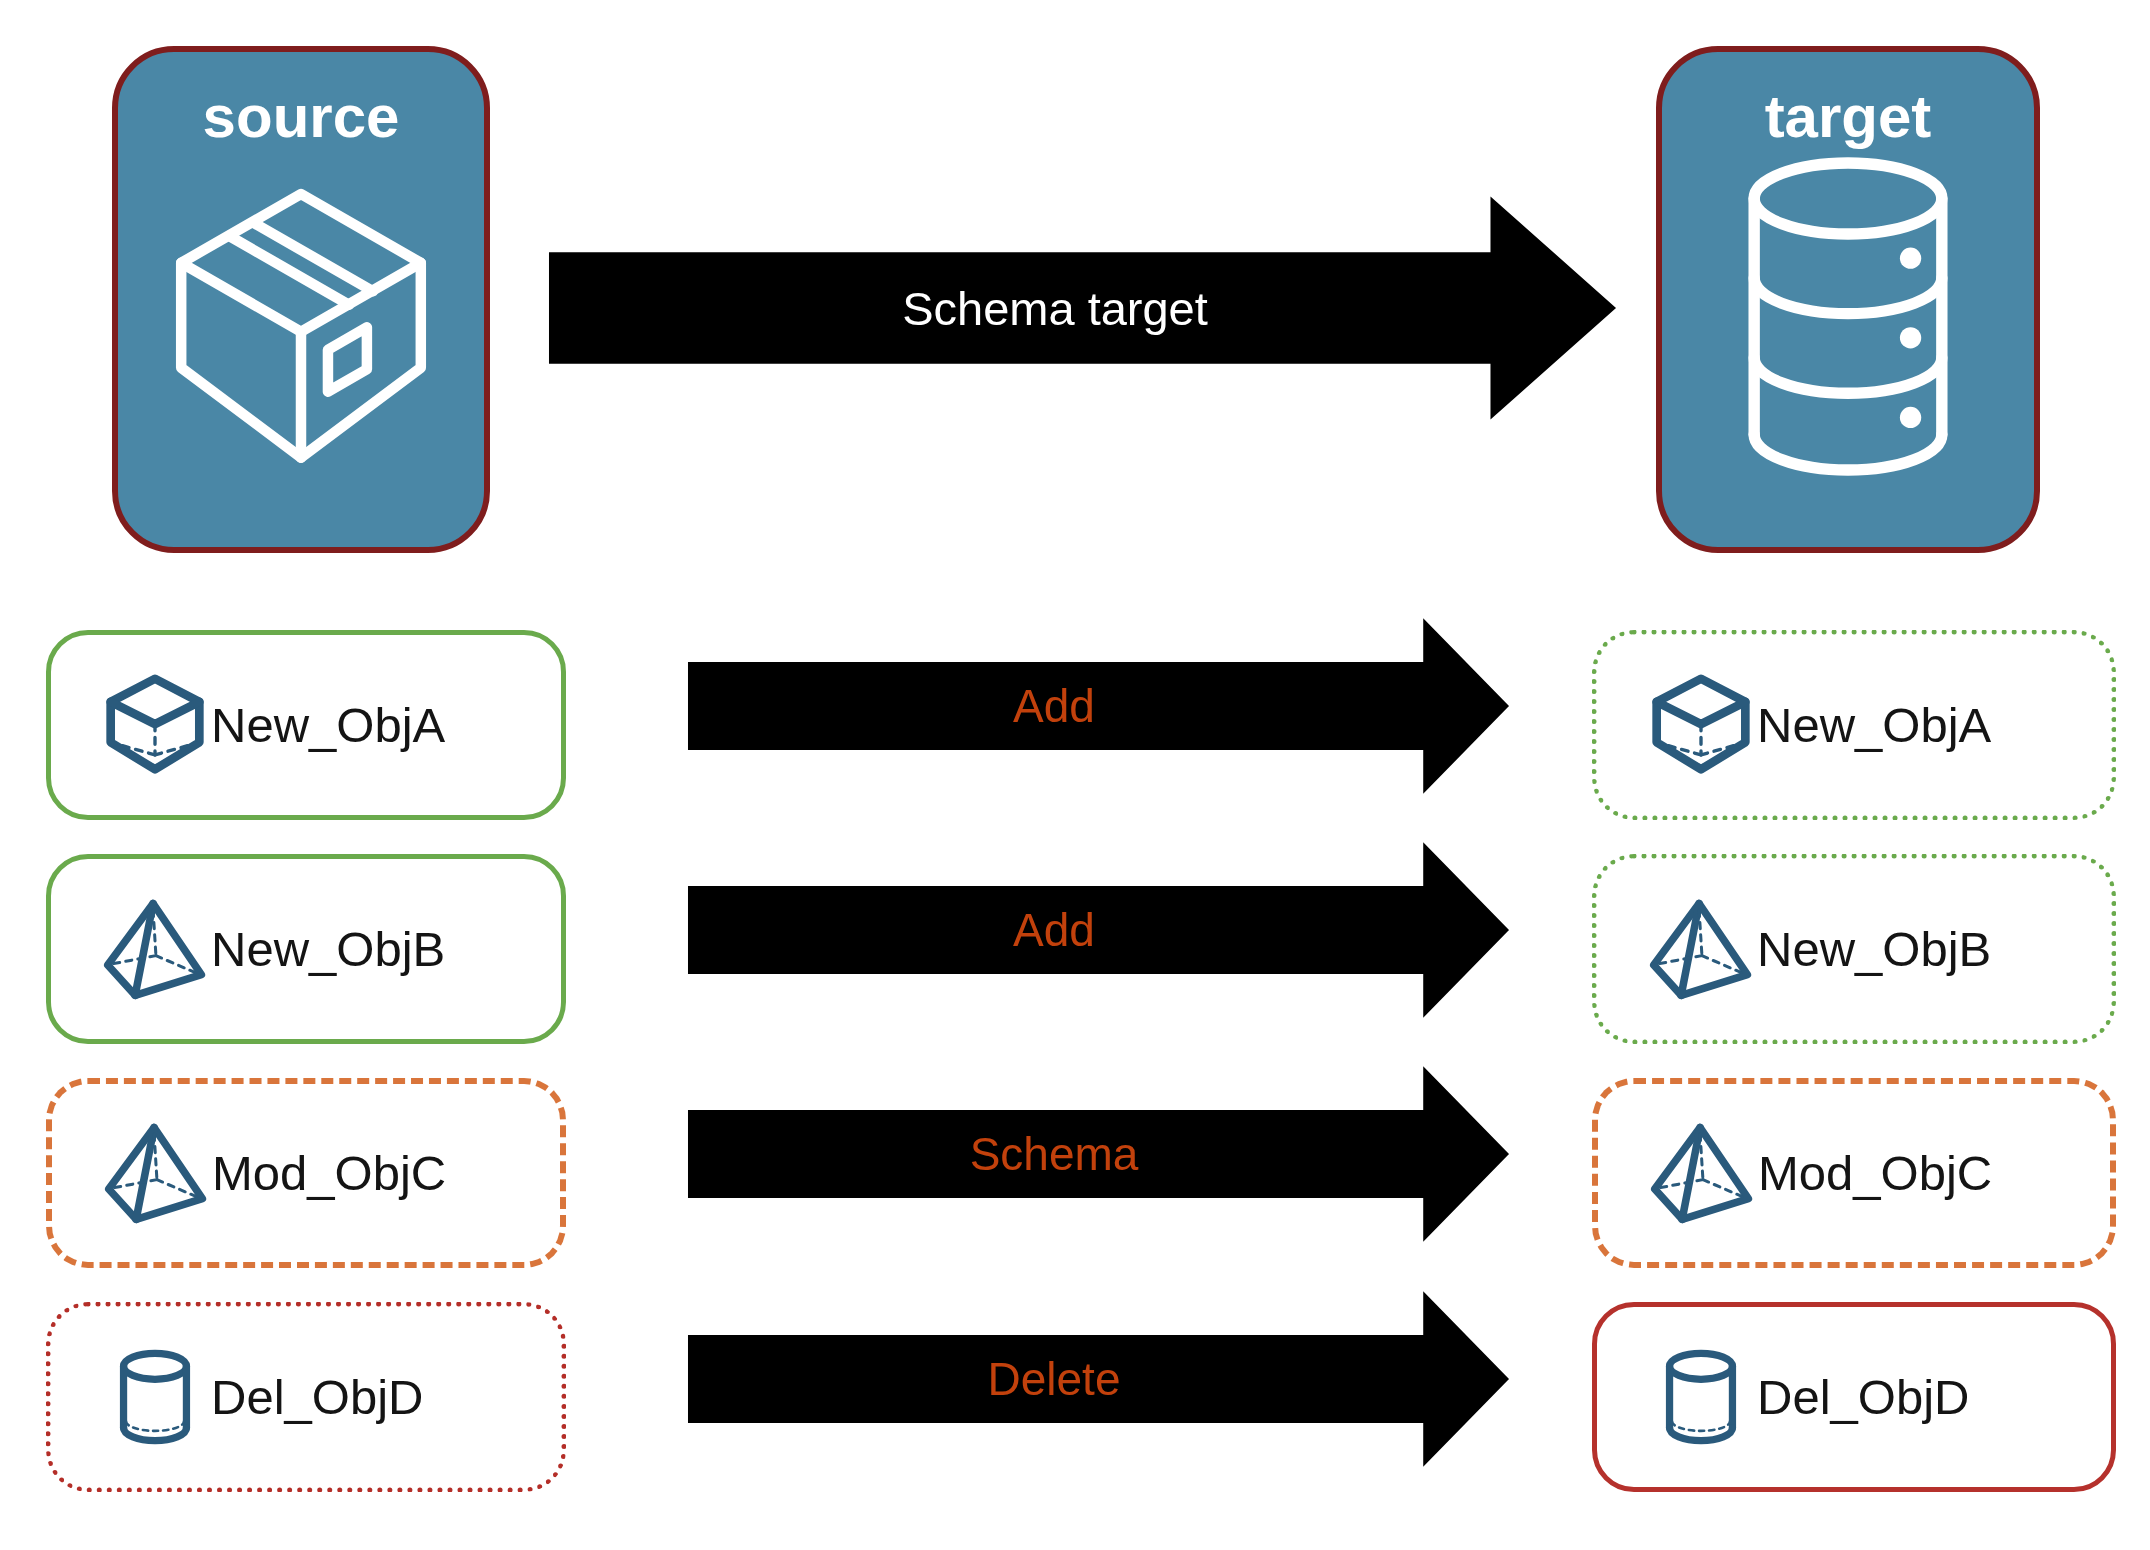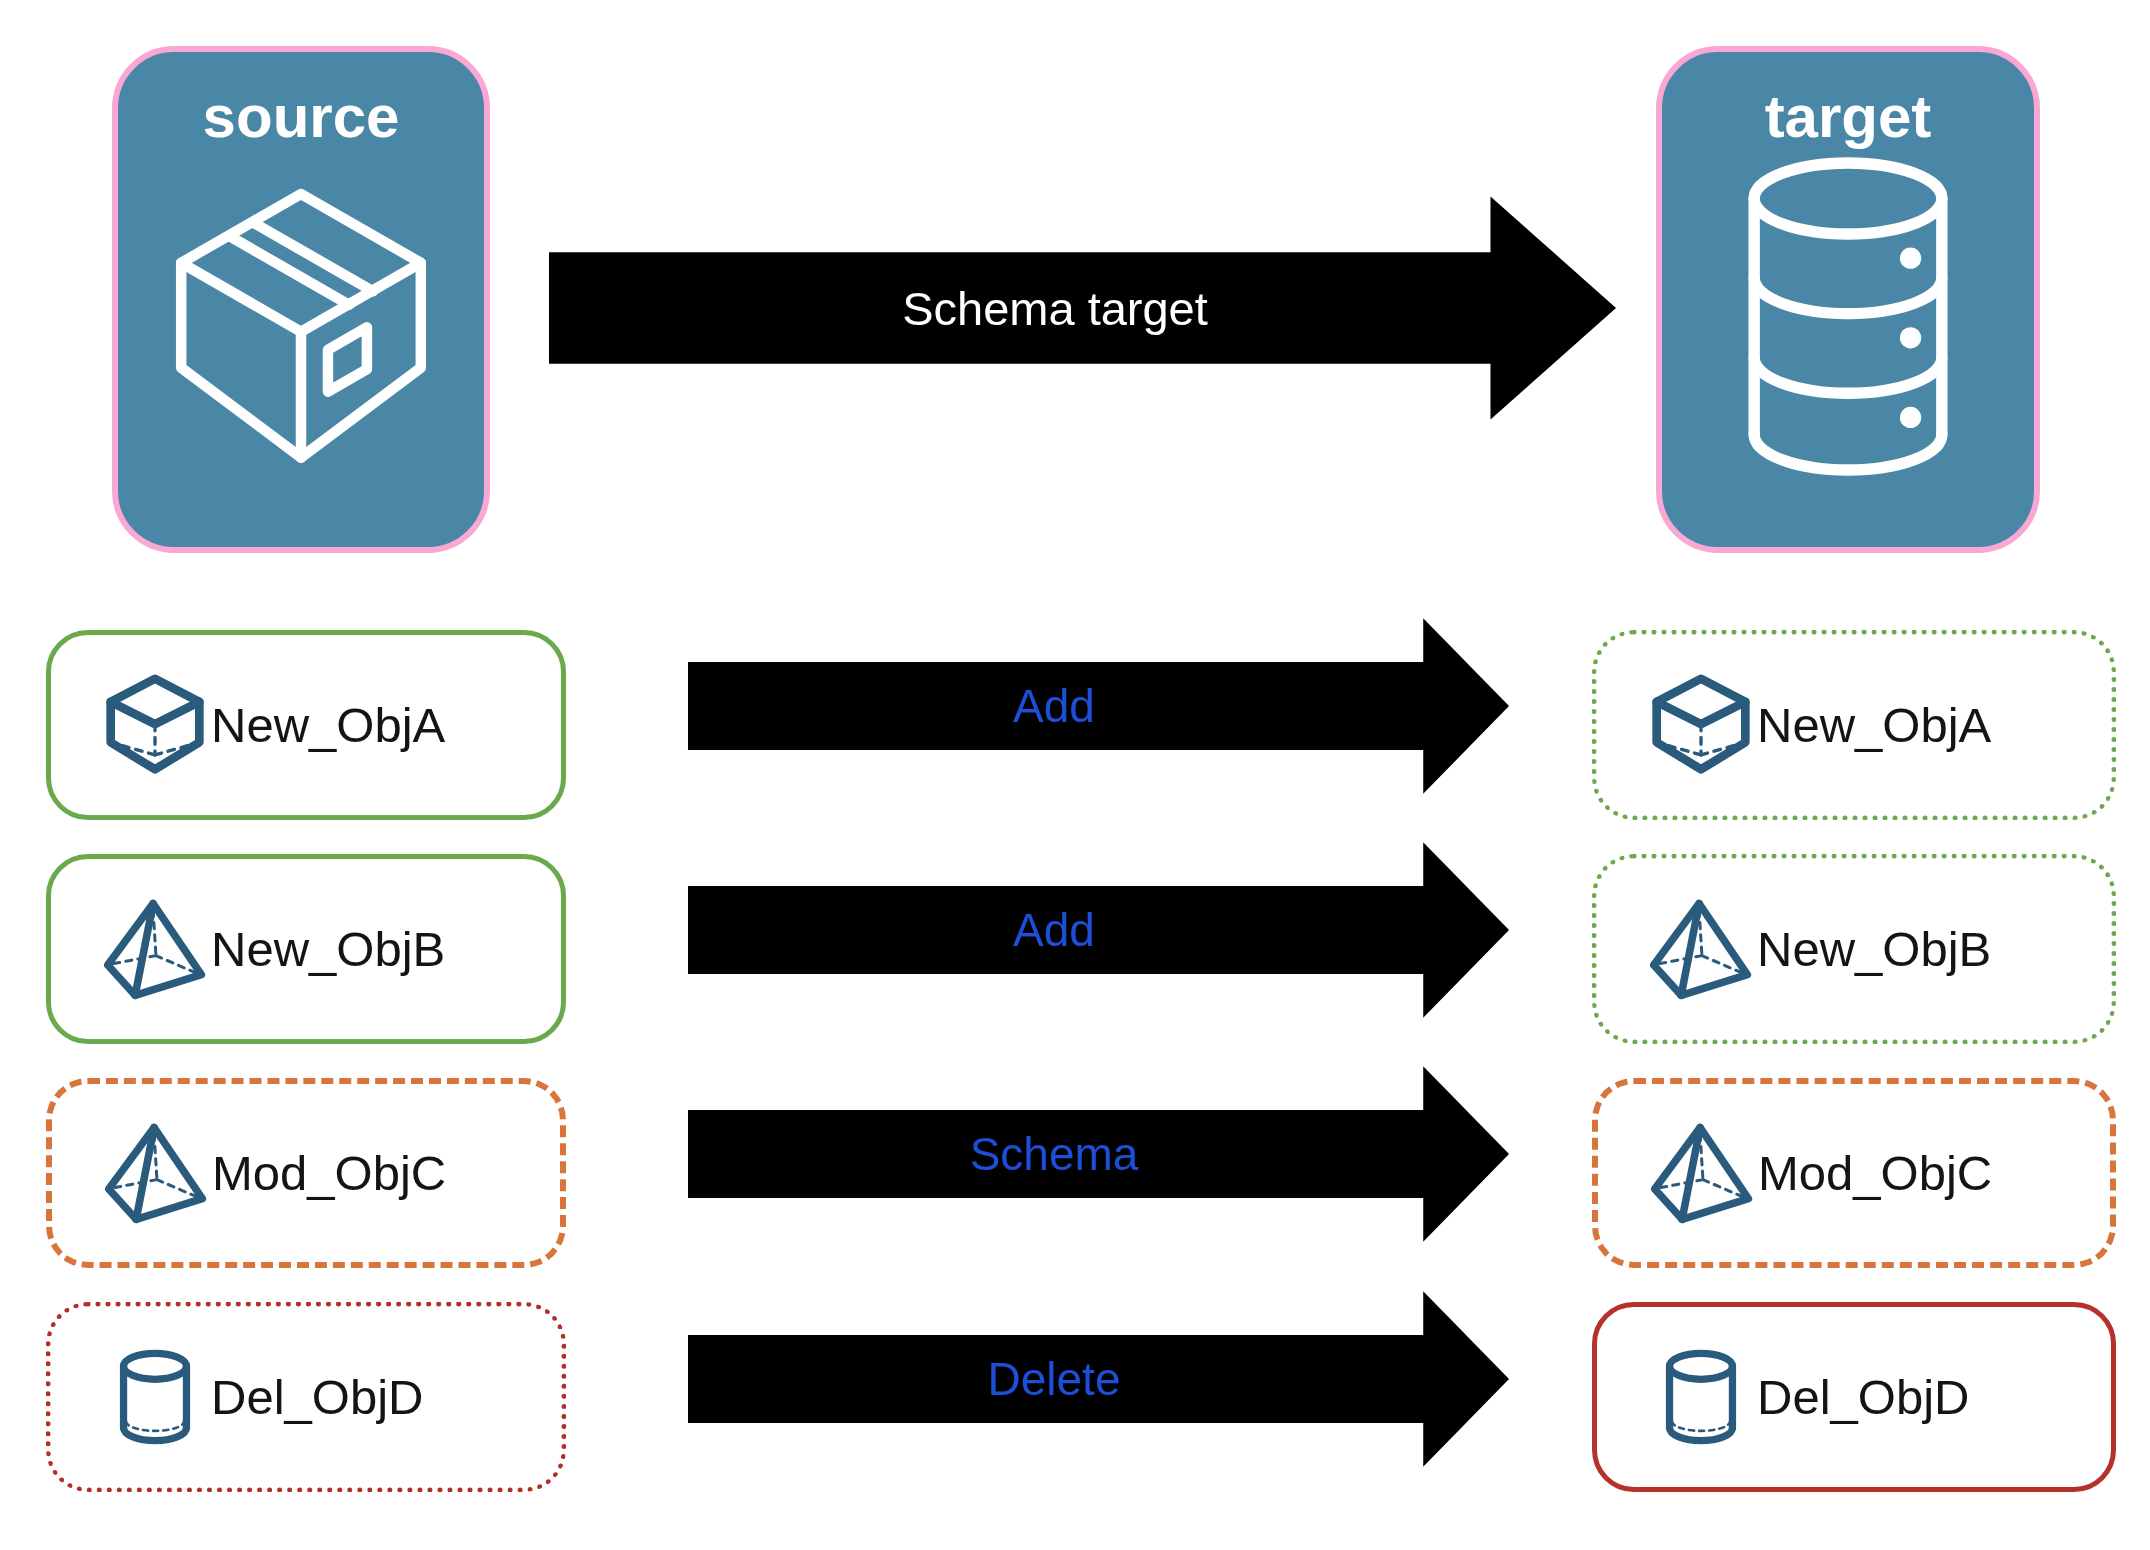--- a/index.html
+++ b/index.html
@@ -3,21 +3,21 @@
 <meta charset="utf-8">
 <style>
   html,body { margin:0; padding:0; background:#ffffff; }
   .stage {
     position:relative; width:2150px; height:1550px; background:#ffffff;
     font-family:"Liberation Sans", sans-serif; overflow:hidden;
   }
 
   
   .panel {
-    position:absolute; background:#4a87a6; border:6px solid #f9a8d4;
+    position:absolute; background:#4a87a6; border:6px solid #7f1d1d;
     border-radius:62px; display:flex; flex-direction:column; align-items:center;
     box-sizing:border-box;
   }
   .panel.source { left:112px; top:46px; width:378px; height:507px; }
   .panel.target { left:1656px; top:46px; width:384px; height:507px; }
   .panel-title { color:#ffffff; font-weight:700; font-size:60px; margin-top:30px; }
   .panel-icon  { color:#ffffff; }
   .package-icon { width:300px; height:307px; margin-top:22px; }
   .db-icon      { width:228px; height:327px; margin-top:2px; }
 
@@ -28,21 +28,21 @@
     position:absolute; left:35px; top:62px; width:950px; height:116px;
     display:flex; align-items:center; justify-content:center;
     color:#ffffff; font-size:47px;
   }
 
   .flow-arrow { position:absolute; left:684px; width:830px; height:186px; }
   .flow-arrow svg { width:100%; height:100%; display:block; }
   .flow-arrow .arrow-label {
     position:absolute; left:0; top:49px; width:740px; height:88px;
     display:flex; align-items:center; justify-content:center;
-    color:#1d4ed8; font-size:46px;
+    color:#c2410c; font-size:46px;
   }
 
   .ar0 { top:613px; } .ar1 { top:837px; } .ar2 { top:1061px; } .ar3 { top:1286px; }
 
   
   .obj-box {
     position:absolute; width:520px; height:190px; background:#ffffff;
     border-radius:42px; box-sizing:border-box;
     display:flex; align-items:center; padding-left:48px; 
   }

